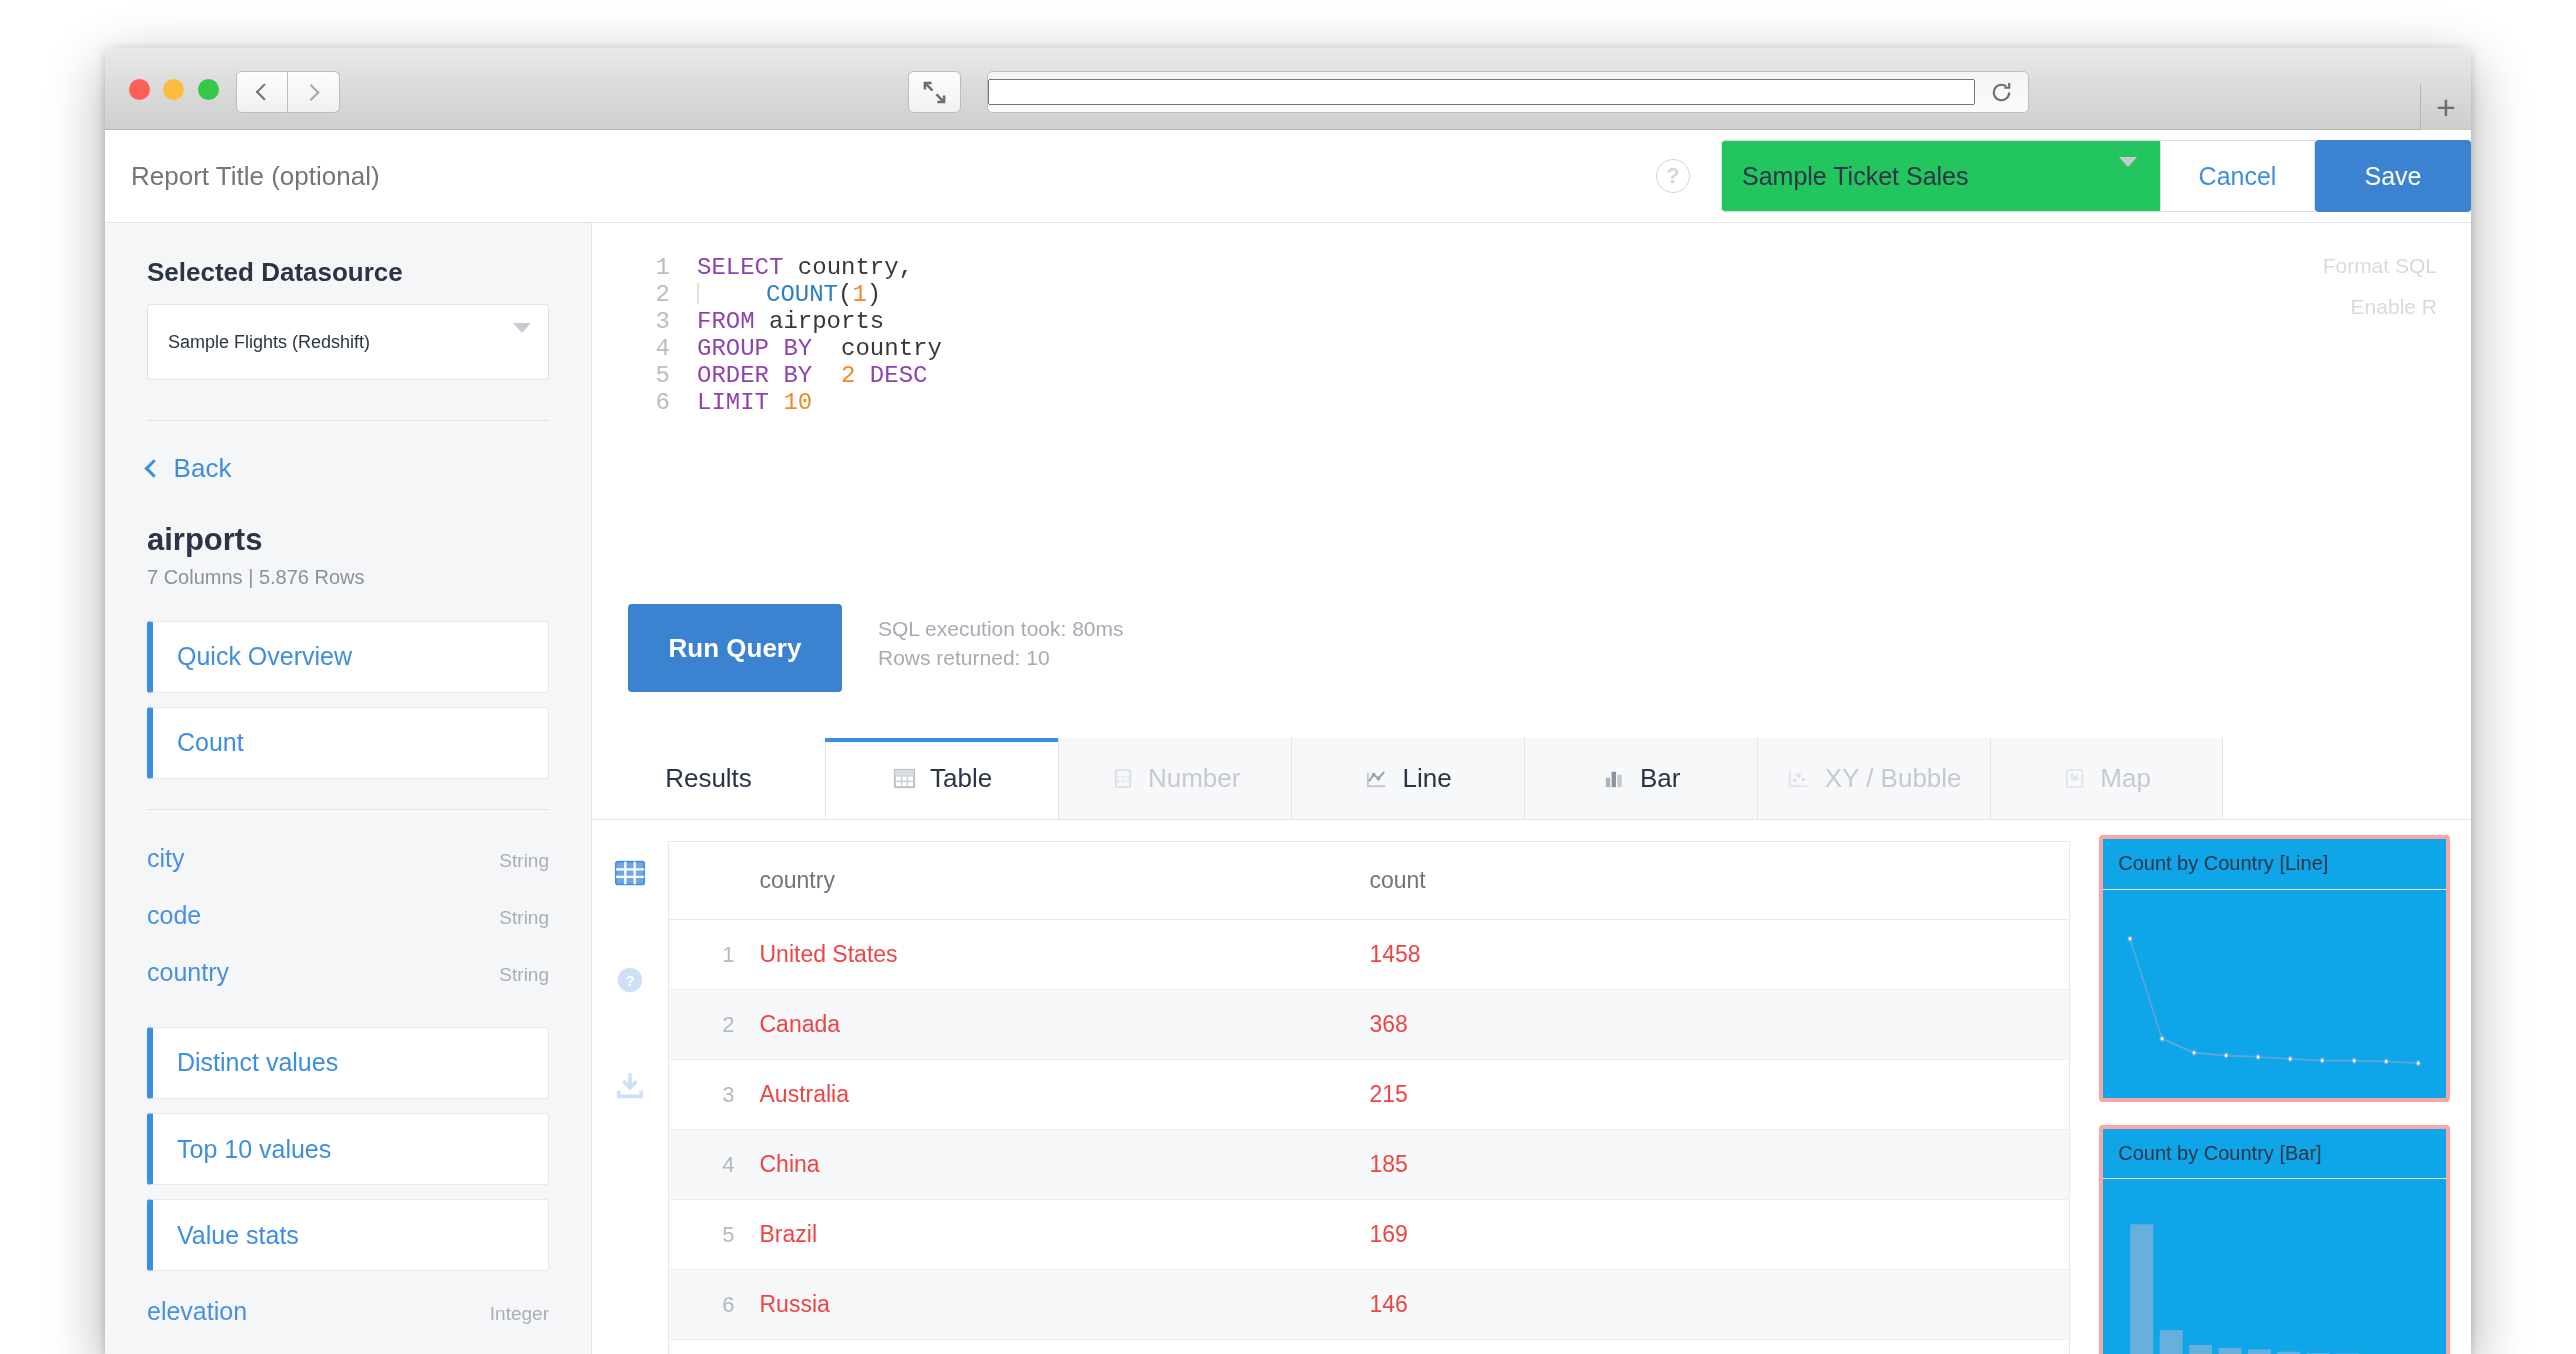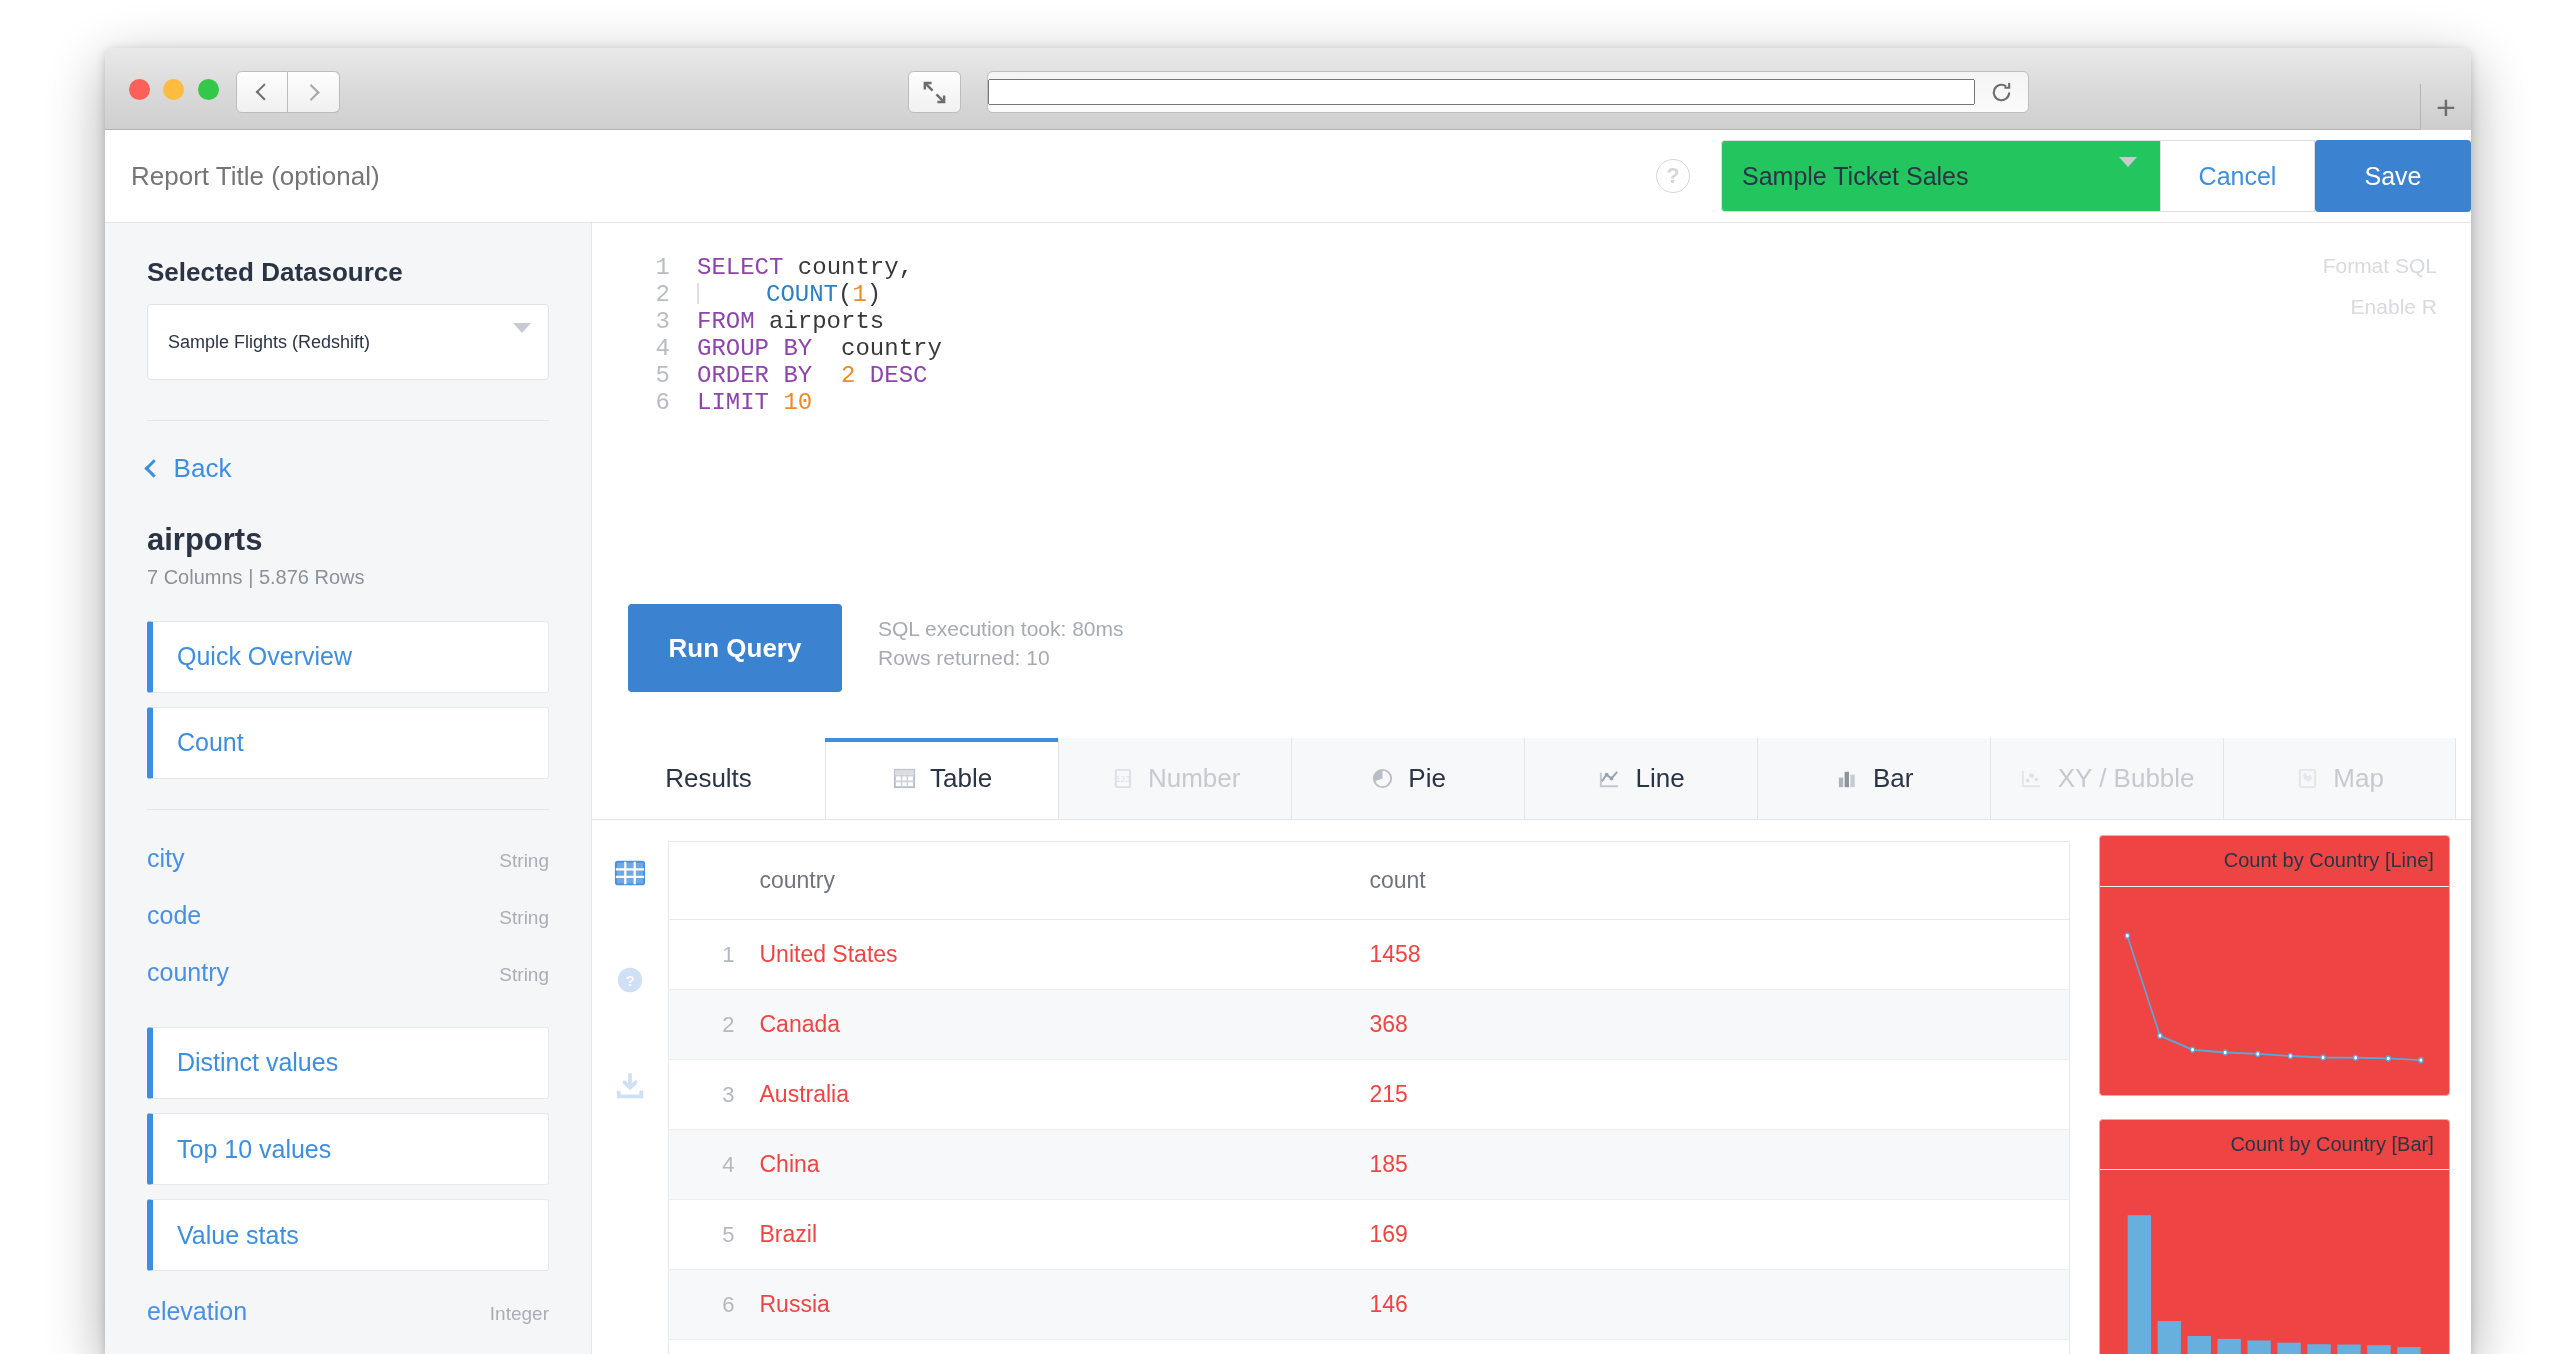--- a/index.html
+++ b/index.html
@@ -207,21 +207,21 @@
   table.results-table td {
     font-size: 23px; color: #ef4444; padding: 21px 0; border-bottom: 1px solid #eceef1;
   }
   tr.alt td { background: #f7f8fa; }
   .col-idx { width: 91px; text-align: right; padding-right: 25px !important; color: #b4b8bf !important; font-size: 22px !important; }
   .col-country { width: 610px; padding-left: 0 !important; }
   th.col-idx { }
 
   
   .chart-panel { width: 372px; padding: 15.2px 21px 0 0; }
-  .chart-card { border: 1px solid #fca5a5; border-radius: 3.8px; background: #ef4444; margin-bottom: 23px; text-align: right; }
+  .chart-card { border: 4px solid #fca5a5; border-radius: 3.8px; background: #0ea5e9; margin-bottom: 23px; }
   .chart-card-title {
     font-size: 20px; color: #2b3445; padding: 13.3px 15.2px; border-bottom: 1px solid #e7e9ec;
   }
   .chart-card-body { height: 208px; padding: 9.5px 11.4px; }
   svg { display: block; }
 </style>
 </head>
 <body>
 
 <div id="root">
@@ -395,27 +395,20 @@
           </div>
 
           <div class="tab disabled">
             <svg width="25" height="25" viewBox="0 0 26 26" style="font-size:27px">
               <rect x="6" y="4" width="15" height="18" rx="2" fill="none" stroke="#dcdfe4" stroke-width="2"></rect>
               <text x="13.5" y="16.5" font-size="9" fill="#dcdfe4" text-anchor="middle" font-family="Liberation Sans, sans-serif">123</text>
             </svg>
             <span>Number</span>
           </div>
 
-          <div class="tab">
-            <svg width="25" height="25" viewBox="0 0 26 26">
-              <circle cx="13" cy="13" r="9" fill="none" stroke="#b9bec6" stroke-width="2"></circle>
-              <path d="M13 13 L13 4 A9 9 0 0 0 4.6 16 Z" fill="#b9bec6"></path>
-            </svg>
-            <span>Pie</span>
-          </div>
 
           <div class="tab">
             <svg width="25" height="25" viewBox="0 0 26 26">
               <path d="M4 7 V21 H22" fill="none" stroke="#c3c8cf" stroke-width="2"></path>
               <path d="M5 16 L10 9 L15 13 L21 6" fill="none" stroke="#9aa1aa" stroke-width="2"></path>
               <circle cx="10" cy="9" r="2" fill="#9aa1aa"></circle>
               <circle cx="15" cy="13" r="2" fill="#9aa1aa"></circle>
             </svg>
             <span>Line</span>
           </div>

